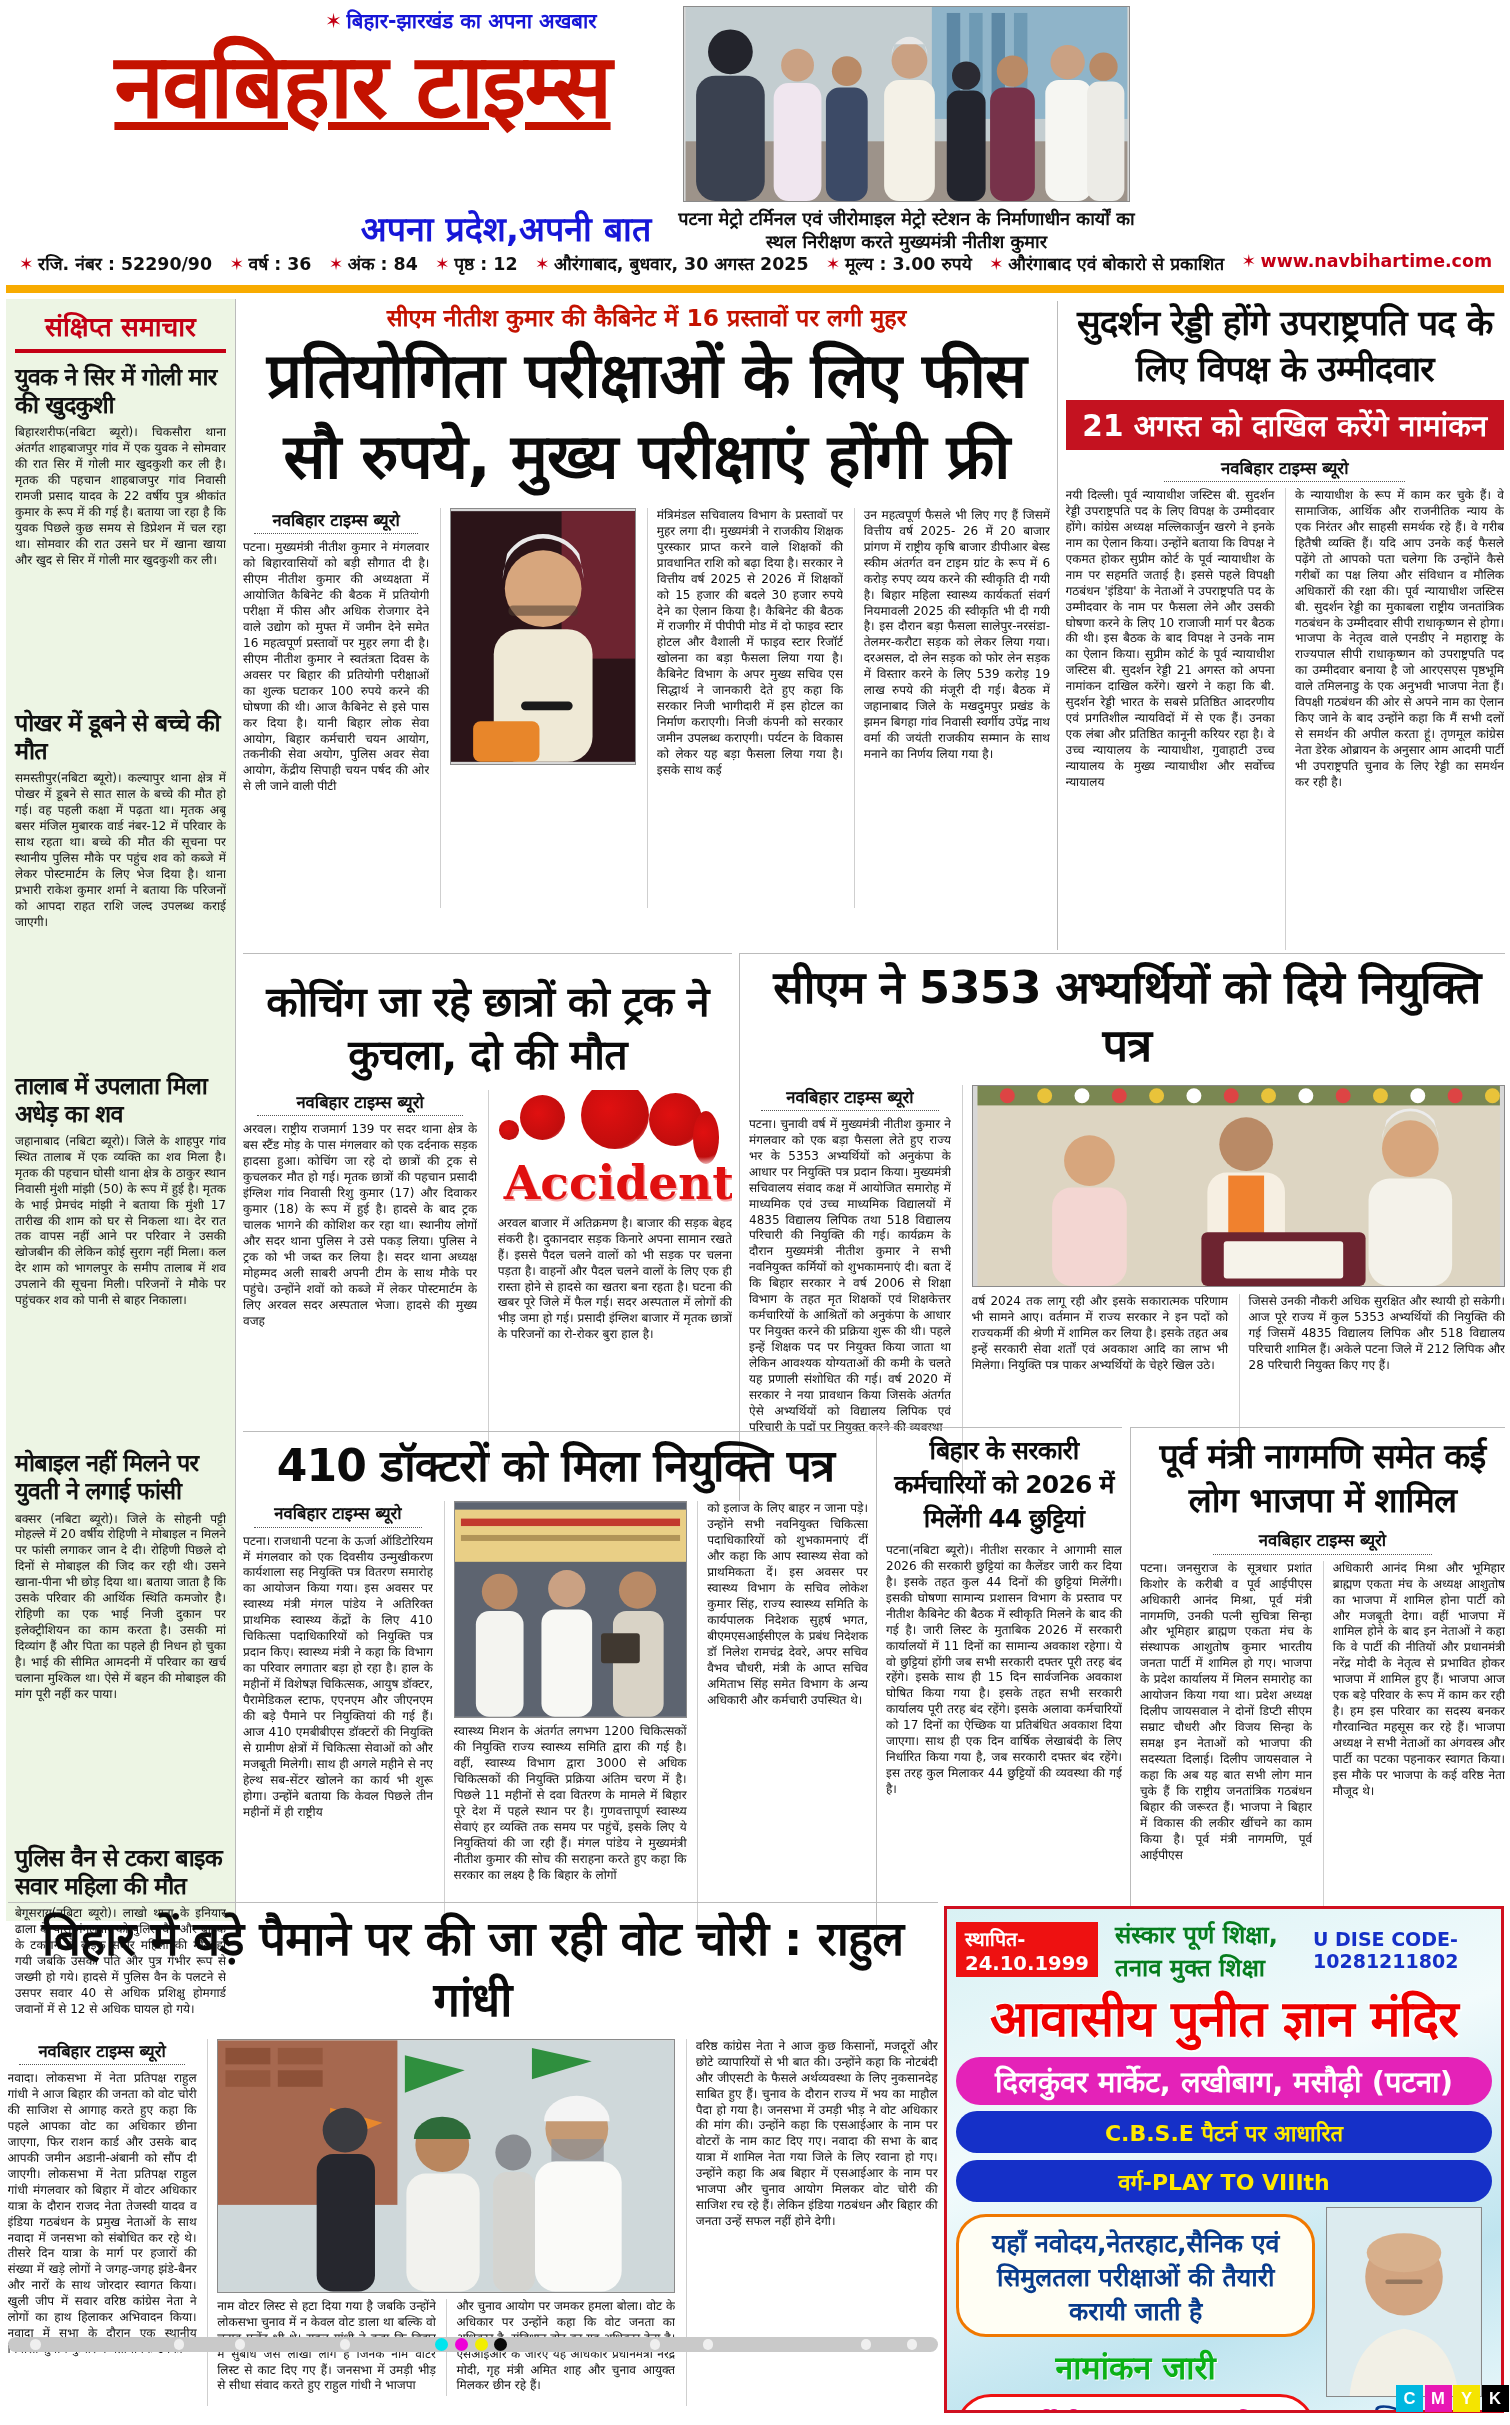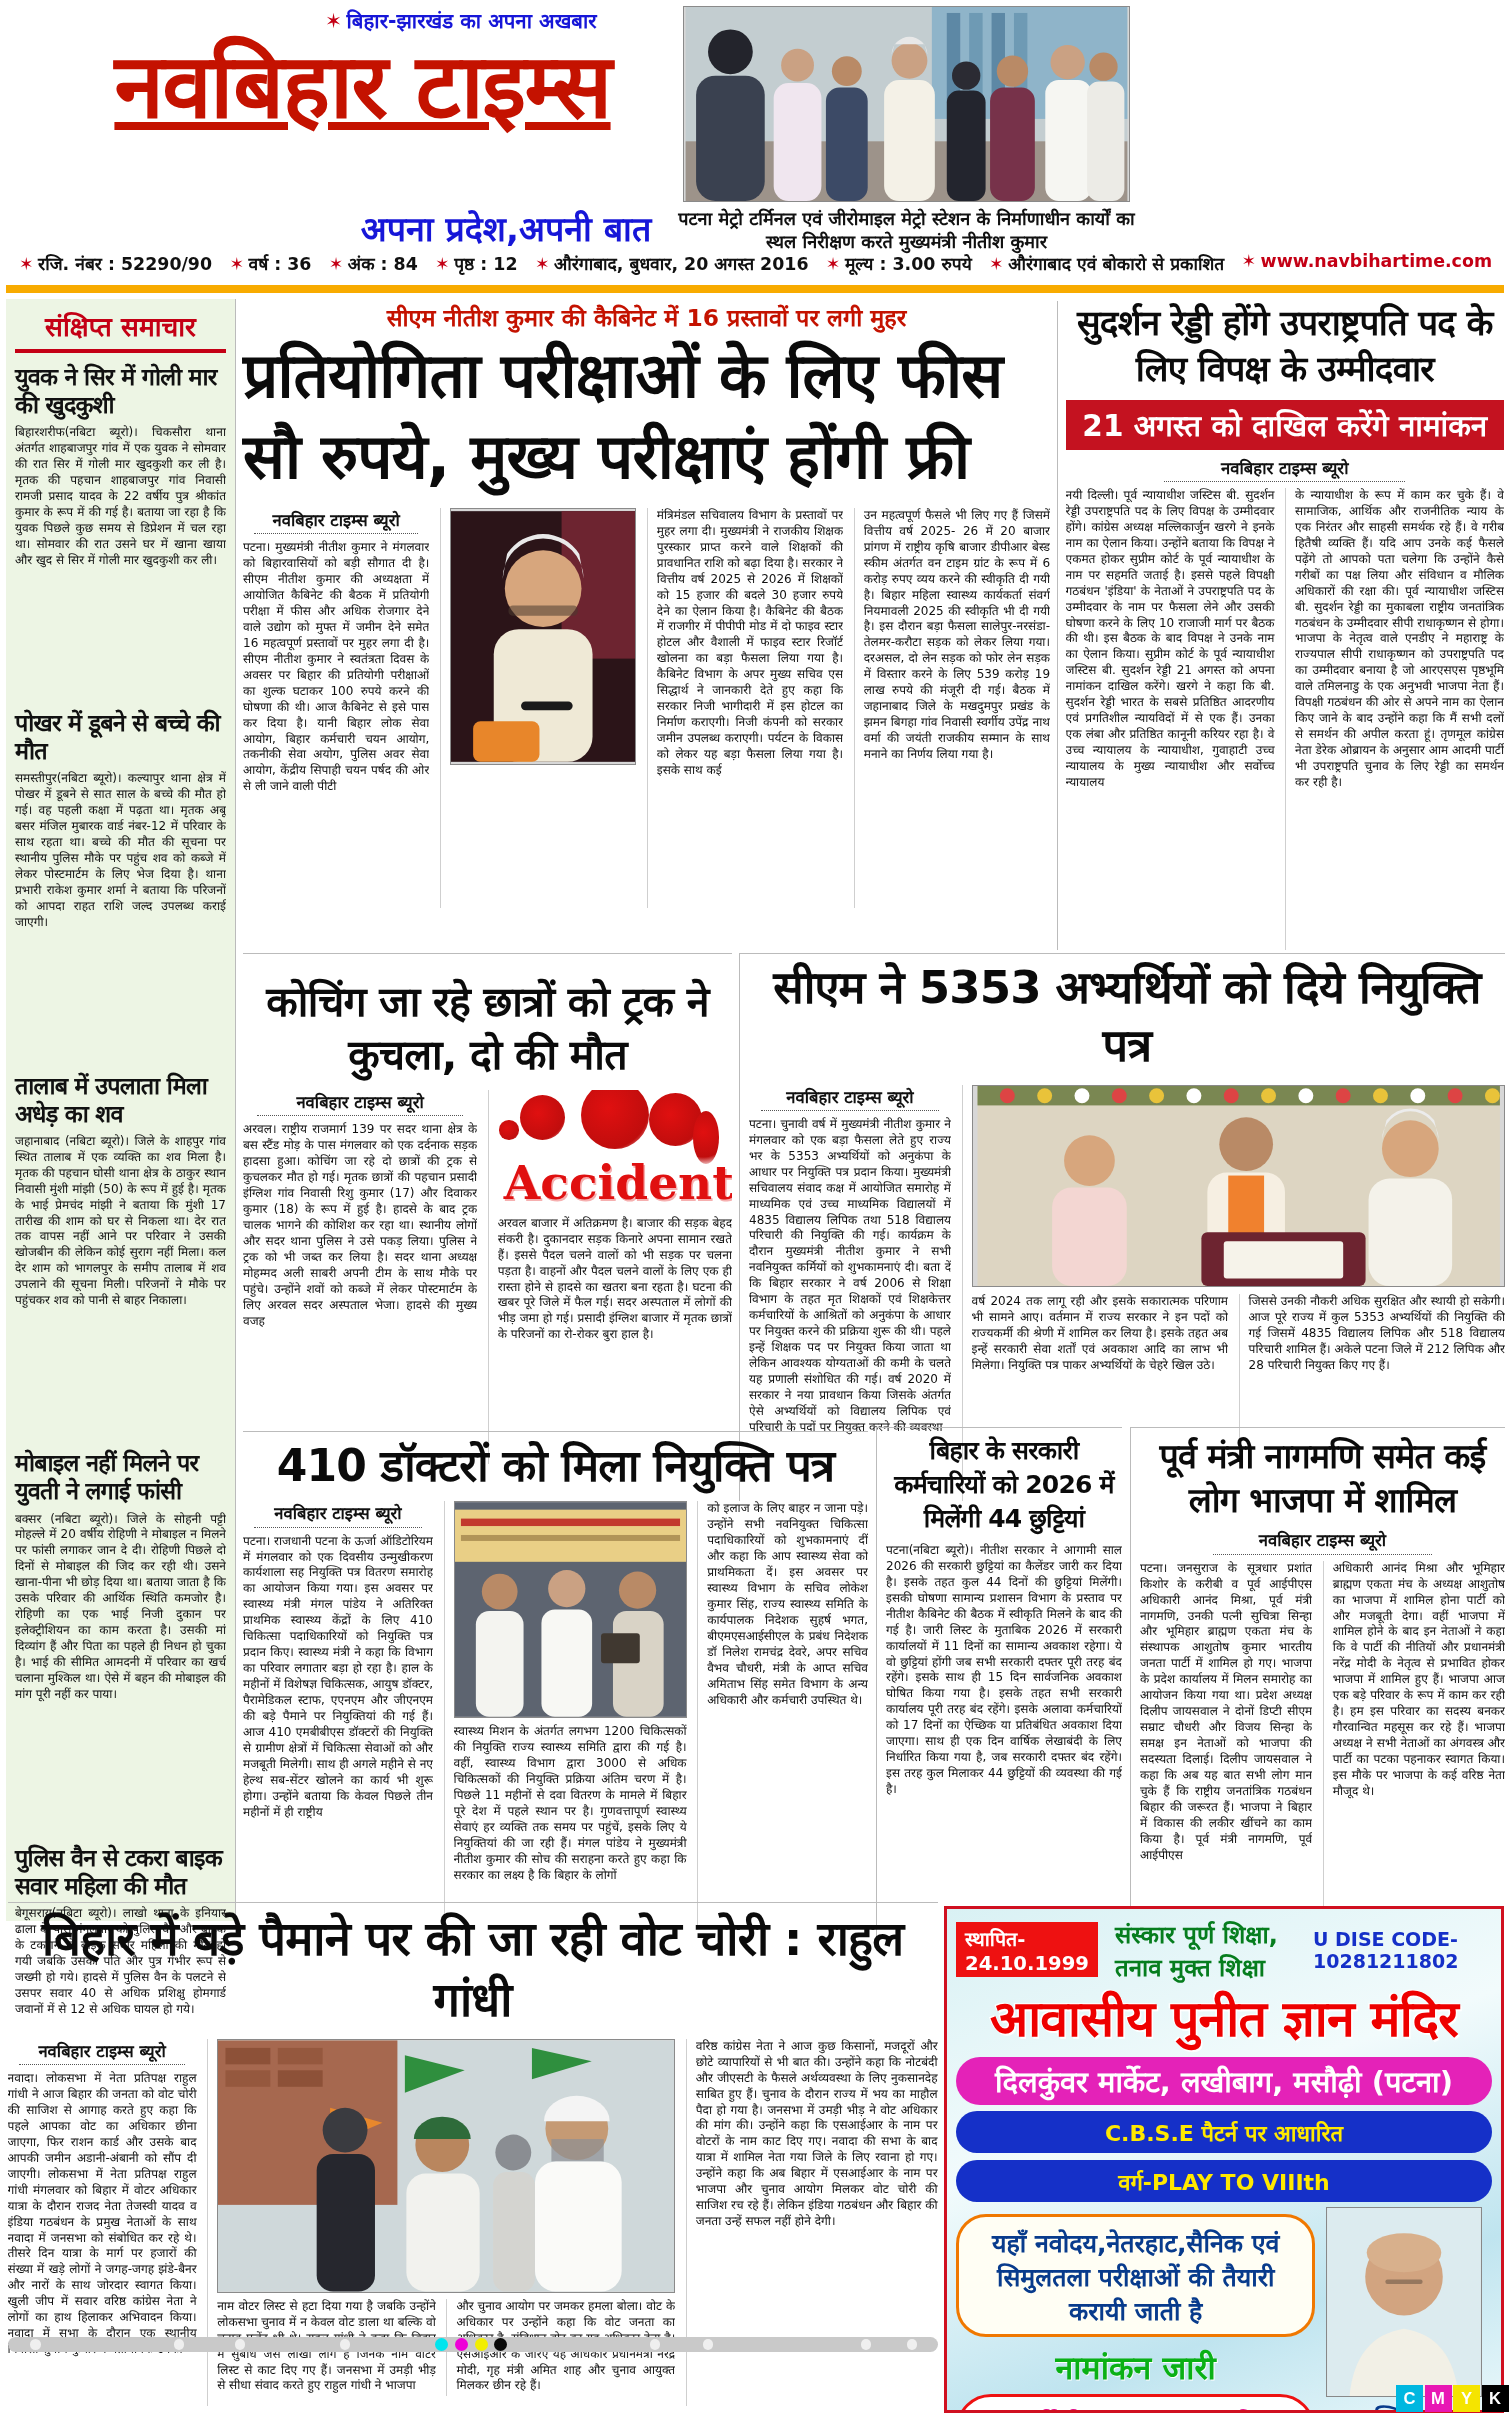--- a/index.html
+++ b/index.html
@@ -108,21 +108,21 @@
         <rect x="538" y="100" width="50" height="160" rx="16" fill="#ecebe6"></rect>
     </svg>
   </div>
   <div class="abs caption" style="left:665px;top:207px;width:483px;font-size:18px;">पटना मेट्रो टर्मिनल एवं जीरोमाइल मेट्रो स्टेशन के निर्माणाधीन कार्यों का स्थल निरीक्षण करते मुख्यमंत्री नीतीश कुमार</div>
 
   <div class="abs" style="left:19px;top:251px;width:1473px;display:flex;justify-content:space-between;">
     <span class="info-item"><span class="star">✶</span><span>रजि. नंबर : 52290/90</span></span>
     <span class="info-item"><span class="star">✶</span><span>वर्ष : 36</span></span>
     <span class="info-item"><span class="star">✶</span><span>अंक : 84</span></span>
     <span class="info-item"><span class="star">✶</span><span>पृष्ठ : 12</span></span>
-    <span class="info-item"><span class="star">✶</span><span>औरंगाबाद, बुधवार, 20 अगस्त 2016</span></span>
+    <span class="info-item"><span class="star">✶</span><span>औरंगाबाद, बुधवार, 30 अगस्त 2025</span></span>
     <span class="info-item"><span class="star">✶</span><span>मूल्य : 3.00 रुपये</span></span>
     <span class="info-item"><span class="star">✶</span><span>औरंगाबाद एवं बोकारो से प्रकाशित</span></span>
     <span class="info-item"><span class="star">✶</span><span class="web">www.navbihartime.com</span></span>
   </div>
   <div id="orange-bar" class="abs" style="left:6px;top:285px;width:1498px;"></div>
 
   <div id="sidebar" class="abs" style="left:6px;top:299px;width:230px;height:1622px;">
     <div id="sidebar-header">संक्षिप्त समाचार</div>
 
     <div>
@@ -142,21 +142,21 @@
       <div class="body-text" style="height:322px;">बक्सर (नबिटा ब्यूरो)। जिले के सोहनी पट्टी मोहल्ले में 20 वर्षीय रोहिणी ने मोबाइल न मिलने पर फांसी लगाकर जान दे दी। रोहिणी पिछले दो दिनों से मोबाइल की जिद कर रही थी। उसने खाना-पीना भी छोड़ दिया था। बताया जाता है कि उसके परिवार की आर्थिक स्थिति कमजोर है। रोहिणी का एक भाई निजी दुकान पर इलेक्ट्रीशियन का काम करता है। उसकी मां दिव्यांग हैं और पिता का पहले ही निधन हो चुका है। भाई की सीमित आमदनी में परिवार का खर्च चलाना मुश्किल था। ऐसे में बहन की मोबाइल की मांग पूरी नहीं कर पाया।</div>
     </div>
     <div>
       <div class="side-title">पुलिस वैन से टकरा बाइक सवार महिला की मौत</div>
       <div class="body-text" style="height:174px;">बेगूसराय(नबिटा ब्यूरो)। लाखो थाना के इनियार ढाला के पास मंगलवार को पुलिस वैन और बाइक के टकराने से बाइक सवार महिला की मौत हो गयी जबकि उसका पति और पुत्र गंभीर रूप से जख्मी हो गये। हादसे में पुलिस वैन के पलटने से उसपर सवार 40 से अधिक प्रशिक्षु होमगार्ड जवानों में से 12 से अधिक घायल हो गये।</div>
     </div>
   </div>
 
   <div class="abs" style="left:243px;top:301px;width:807px;">
     <div class="kicker">सीएम नीतीश कुमार की कैबिनेट में 16 प्रस्तावों पर लगी मुहर</div>
-    <div class="headline" style="font-size:62px;text-align:left;margin-top:3px;">प्रतियोगिता परीक्षाओं के लिए फीस सौ रुपये, मुख्य परीक्षाएं होंगी फ्री</div>
+    <div class="headline" style="font-size:62px;text-align:center;margin-top:3px;">प्रतियोगिता परीक्षाओं के लिए फीस सौ रुपये, मुख्य परीक्षाएं होंगी फ्री</div>
     <div class="colrow" style="margin-top:10.6px;">
       <div class="col">
         <div class="byline">नवबिहार टाइम्स ब्यूरो</div>
         <div class="body-text" style="height:366px;">पटना। मुख्यमंत्री नीतीश कुमार ने मंगलवार को बिहारवासियों को बड़ी सौगात दी है। सीएम नीतीश कुमार की अध्यक्षता में आयोजित कैबिनेट की बैठक में प्रतियोगी परीक्षा में फीस और अधिक रोजगार देने वाले उद्योग को मुफ्त में जमीन देने समेत 16 महत्वपूर्ण प्रस्तावों पर मुहर लगा दी है। सीएम नीतीश कुमार ने स्वतंत्रता दिवस के अवसर पर बिहार की प्रतियोगी परीक्षाओं का शुल्क घटाकर 100 रुपये करने की घोषणा की थी। आज कैबिनेट से इसे पास कर दिया है। यानी बिहार लोक सेवा आयोग, बिहार कर्मचारी चयन आयोग, तकनीकी सेवा अयोग, पुलिस अवर सेवा आयोग, केंद्रीय सिपाही चयन पर्षद की ओर से ली जाने वाली पीटी</div>
       </div>
       <div class="col">
         <div class="photo" style="width:100%;height:257px;margin-bottom:6px;">
           <svg viewBox="0 0 250 340">
             <rect width="250" height="340" fill="#2b1418"></rect>
             <rect x="150" y="0" width="100" height="200" fill="#6d2430"></rect>

